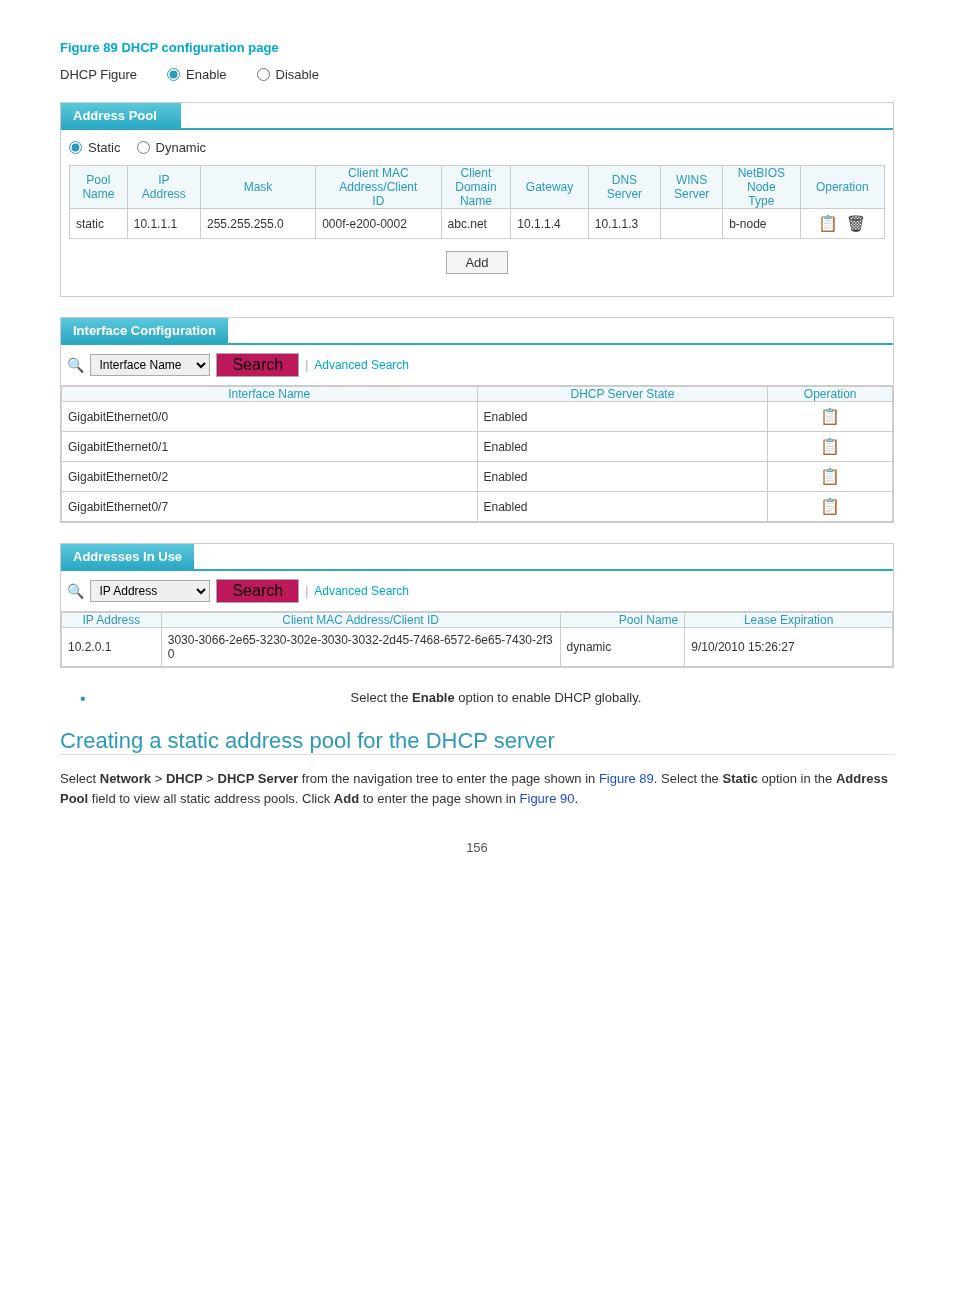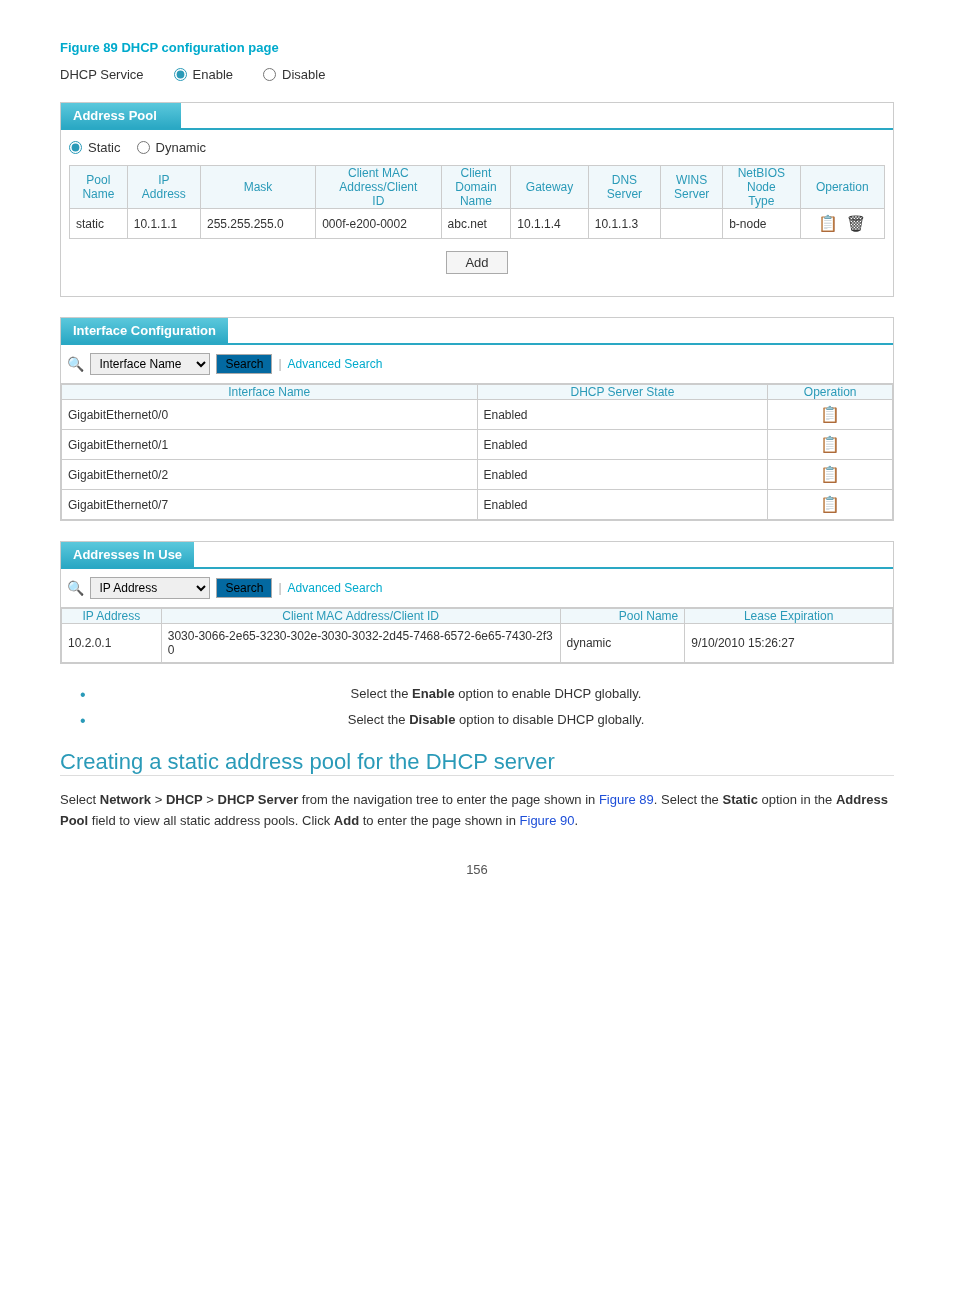--- a/index.html
+++ b/index.html
@@ -122,24 +122,24 @@
     }
 
     .search-select {
       font-size: 12px;
       padding: 2px 4px;
       border: 1px solid #aaa;
       min-width: 120px;
     }
 
     .search-btn {
-      padding: 2px 8px;
-      font-size: 12px;
+      padding: 2px 15px;
+      font-size: 16px;
       border: 1px solid #aaa;
-      background: #0369a1;
+      background: #be185d;
       cursor: pointer;
     }
 
     .advanced-search-link {
       color: #00aacc;
       font-size: 12px;
       cursor: pointer;
       text-decoration: none;
     }
 
@@ -211,21 +211,21 @@
       color: #2a9ab8;
       background: #f0f8fb;
     }
   </style>
 </head>
 <body>
 
 <div class="figure-title">Figure 89 DHCP configuration page</div>
 
 <div class="dhcp-service-row">
-  <span>DHCP Service</span>
+  <span>DHCP Figure</span>
   <label class="radio-group">
     <input type="radio" name="dhcp_service" checked="" style="">
     <span>Enable</span>
   </label>
   <label class="radio-group">
     <input type="radio" name="dhcp_service" style="">
     <span>Disable</span>
   </label>
 </div>
 
@@ -372,23 +372,20 @@
       <td>9/10/2010 15:26:27</td>
     </tr>
       </tbody>
   </table>
 </div>
 
 <ul class="bullet-list">
   <li>
     Select the <strong>Enable</strong> option to enable DHCP globally.
   </li>
-  <li>
-    Select the <strong>Disable</strong> option to disable DHCP globally.
-  </li>
 </ul>
 
 <h2 class="section-heading">Creating a static address pool for the DHCP server</h2>
 
 <p class="paragraph">
   Select <strong>Network</strong> &gt; <strong>DHCP</strong> &gt; <strong>DHCP Server</strong> from the navigation tree to enter the page shown in <a class="inline-link">Figure 89</a>. Select the <strong>Static</strong> option in the <strong>Address Pool</strong> field to view all static address pools. Click <strong>Add</strong> to enter the page shown in <a class="inline-link">Figure 90</a>.
 </p>
 
 <div class="page-number">156</div>
 

